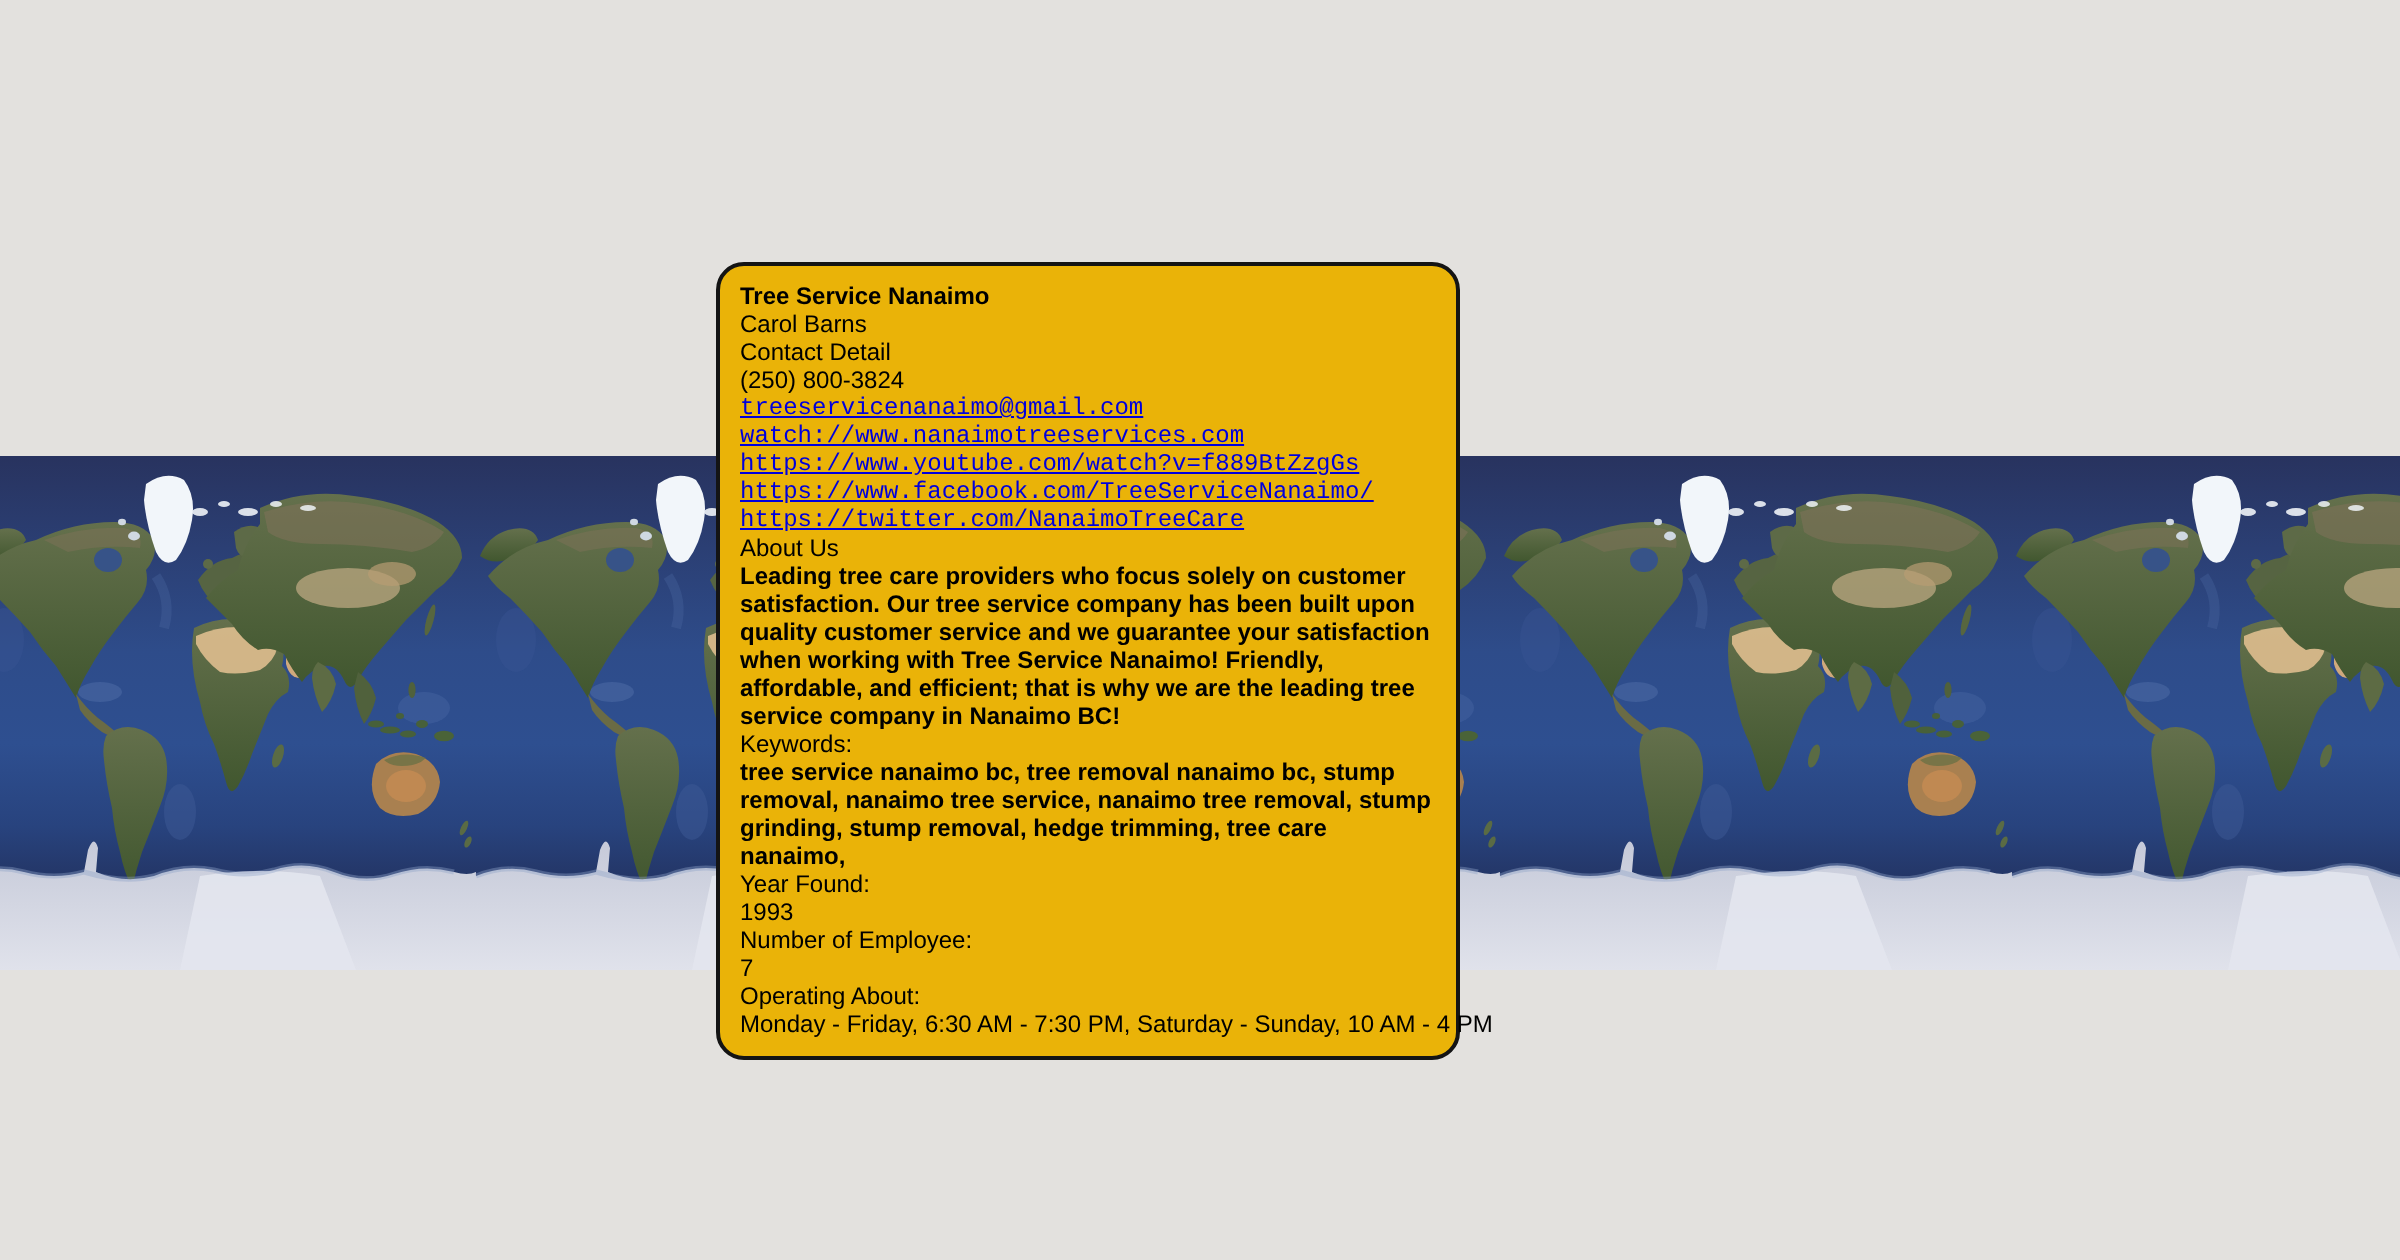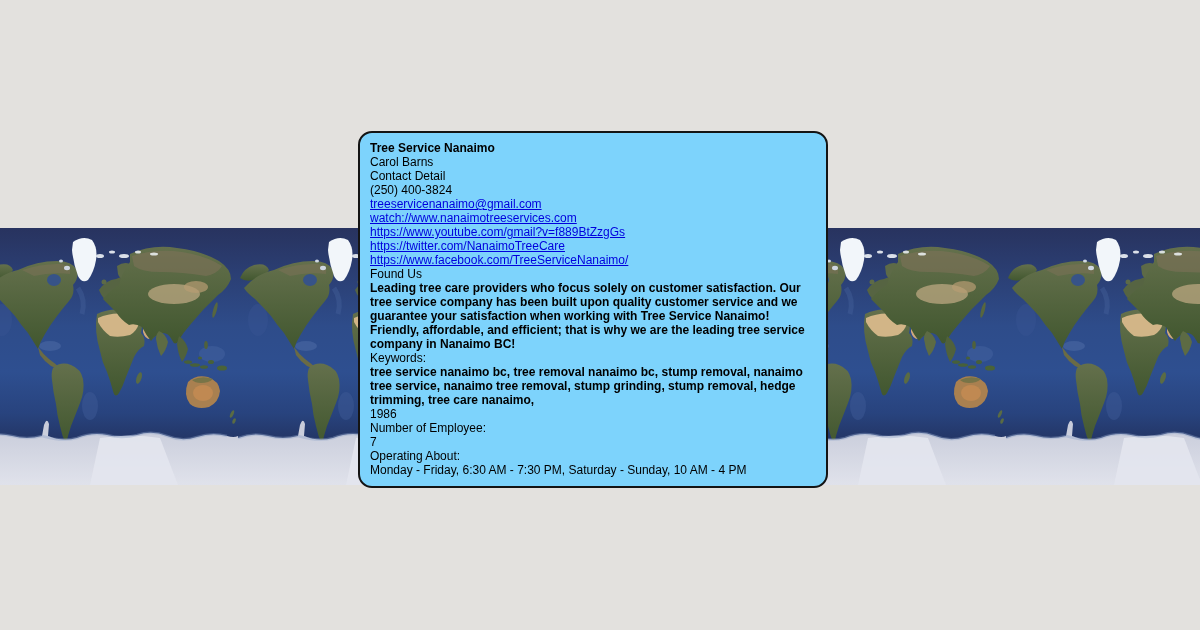--- a/index.html
+++ b/index.html
@@ -4,28 +4,28 @@
 <style>
   html,body{margin:0;padding:0;}
   #stage{
     position:relative;width:1200px;height:630px;overflow:hidden;
     background:#e3e1de;
     font-family:"Liberation Sans","DejaVu Sans",sans-serif;
   }
   #map-band{position:absolute;left:0;top:228px;width:1200px;height:257px;}
   #map-band svg{display:block;}
   #card{
-    position:absolute;left:358px;top:131px;width:470px;box-sizing:border-box;
-    background:#7dd3fc;border:2px solid #141414;border-radius:14px;
+    position:absolute;left:358px;top:131px;width:372px;box-sizing:border-box;
+    background:#eab308;border:2px solid #141414;border-radius:14px;
     padding:8px 12px 9px 10px;
     font-size:12px;line-height:14px;color:#000;
   }
   .ln{white-space:nowrap;}
   .bold{font-weight:bold;}
-  .lnk{color:#0000dd;text-decoration:underline;cursor:pointer;display:block;white-space:nowrap;}
+  .lnk{color:#0000dd;text-decoration:underline;cursor:pointer;display:block;white-space:nowrap;font-family:Liberation Mono, monospace;}
   .para{white-space:normal;font-weight:bold;}
 </style>
 </head>
 <body>
 
 <div id="stage">
 
   <div id="map-band">
     <svg width="1200" height="257" viewBox="0 0 1200 257">
       <defs>
@@ -119,30 +119,31 @@
       <use href="#world-tile" x="494"></use>
       <use href="#world-tile" x="750"></use>
       <use href="#world-tile" x="1006"></use>
     </svg>
   </div>
 
   <div id="card">
     <div class="ln bold">Tree Service Nanaimo</div>
     <div class="ln">Carol Barns</div>
     <div class="ln">Contact Detail</div>
-    <div class="ln">(250) 400-3824</div>
+    <div class="ln">(250) 800-3824</div>
     <a class="lnk">treeservicenanaimo@gmail.com</a>
     <a class="lnk">watch://www.nanaimotreeservices.com</a>
-    <a class="lnk">https://www.youtube.com/gmail?v=f889BtZzgGs</a>
+    <a class="lnk">https://www.youtube.com/watch?v=f889BtZzgGs</a>
+    <a class="lnk">https://www.facebook.com/TreeServiceNanaimo/</a>
     <a class="lnk">https://twitter.com/NanaimoTreeCare</a>
-    <a class="lnk">https://www.facebook.com/TreeServiceNanaimo/</a>
-    <div class="ln">Found Us</div>
+    <div class="ln">About Us</div>
     <div class="para">Leading tree care providers who focus solely on customer satisfaction. Our tree service company has been built upon quality customer service and we guarantee your satisfaction when working with Tree Service Nanaimo! Friendly, affordable, and efficient; that is why we are the leading tree service company in Nanaimo BC!</div>
     <div class="ln">Keywords:</div>
     <div class="para">tree service nanaimo bc, tree removal nanaimo bc, stump removal, nanaimo tree service, nanaimo tree removal, stump grinding, stump removal, hedge trimming, tree care nanaimo,</div>
-    <div class="ln">1986</div>
+    <div class="ln">Year Found:</div>
+    <div class="ln">1993</div>
     <div class="ln">Number of Employee:</div>
     <div class="ln">7</div>
     <div class="ln">Operating About:</div>
     <div class="ln">Monday - Friday, 6:30 AM - 7:30 PM, Saturday - Sunday, 10 AM - 4 PM</div>
   </div>
 
 </div>
 
 </body></html>

